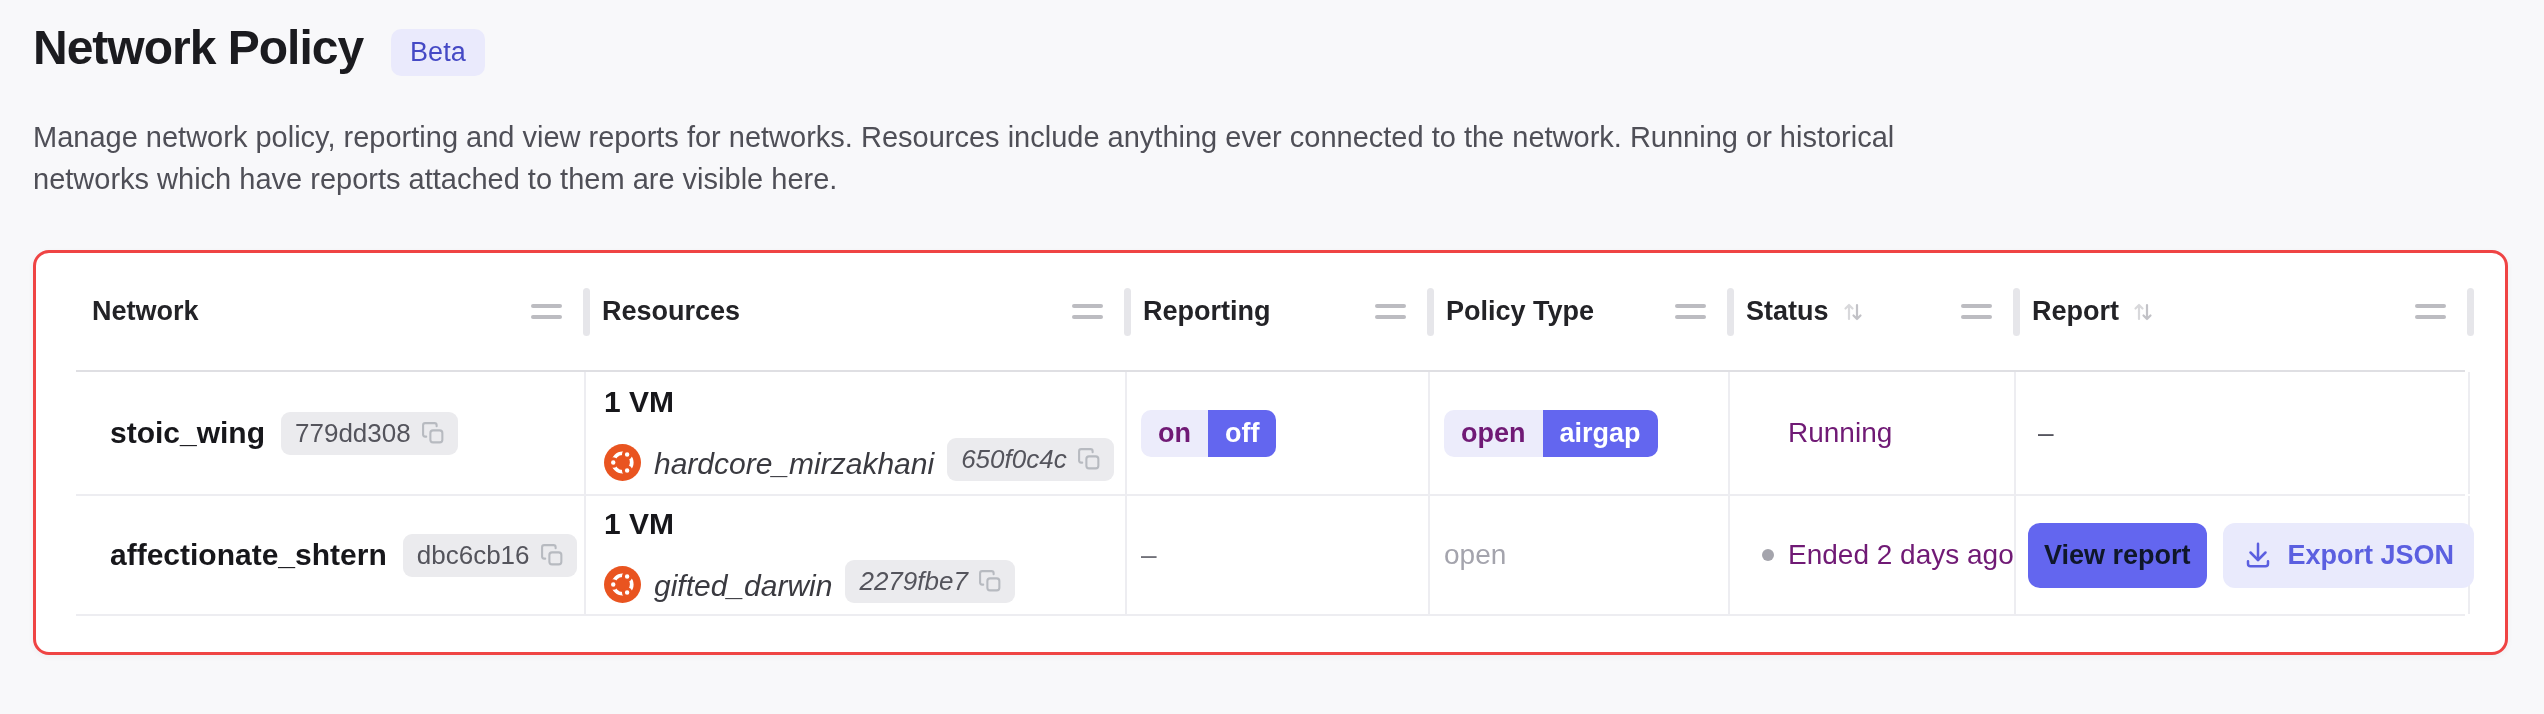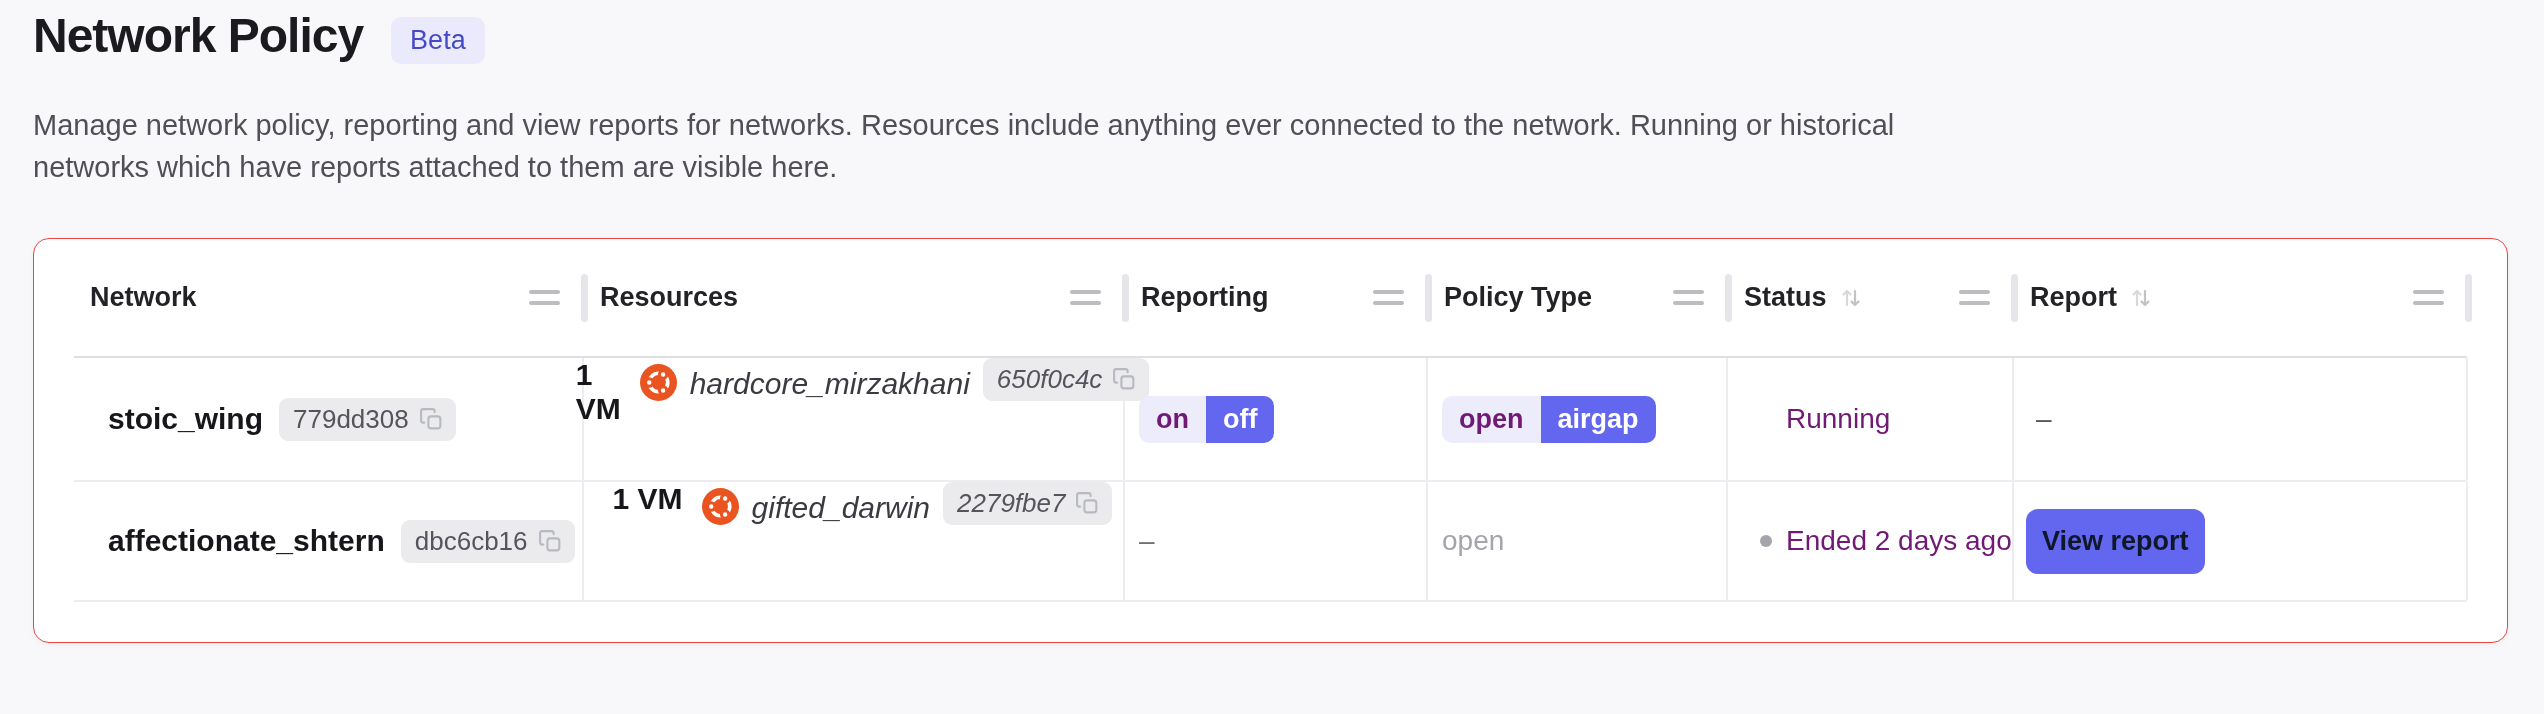--- a/index.html
+++ b/index.html
@@ -2,36 +2,36 @@
 <html><head>
 <meta charset="utf-8">
 <style>
   * { margin:0; padding:0; box-sizing:border-box; }
   html,body { width:2544px; height:714px; overflow:hidden; }
   body {
     font-family:"Liberation Sans", sans-serif;
     background:#f8f8fa;
     color:#1b1b1f;
   }
-  .page { width:2544px; height:714px; padding:8px 36px 0 33px; }
+  .page { width:2544px; height:714px; padding:20px 36px 0 33px; }
 
   
   .title-row { display:flex; align-items:center; gap:28px; }
   .page-title { font-size:48px; font-weight:700; letter-spacing:-1px; color:#1b1b1f; line-height:56px; }
   .beta-badge {
     background:#eaeafc; color:#4549c5; font-size:27px; font-weight:500;
     padding:8px 19px; border-radius:10px; line-height:31px; margin-top:8px;
   }
   .description { margin-top:40px; font-size:29px; line-height:42px; color:#4f4f57; }
   .description div { white-space:nowrap; }
 
   
   .card {
     margin-top:50px; width:2475px; height:405px;
-    background:#ffffff; border:1px solid #ef4444; border-radius:16px;
+    background:#ffffff; border:3px solid #ef4444; border-radius:16px;
     box-shadow:0 2px 6px rgba(20,20,40,0.04);
     padding:0 40px;
   }
   .grid { display:grid; grid-template-columns:510px 541px 303px 300px 286px 454px; }
 
   
   .thead { height:119px; border-bottom:2px solid #dfdfe3; }
   .th { position:relative; display:flex; align-items:center; padding:0 24px 0 16px; }
   .th-label { font-size:27px; font-weight:700; color:#232327; white-space:nowrap; }
   .sort-icon { margin-left:12px; display:flex; align-items:center; }
@@ -42,21 +42,21 @@
     width:7px; height:48px; border-radius:4px; background:#e6e6ea; z-index:2;
   }
 
   
   .tr { border-bottom:2px solid #ededf1; }
   .tr.r1 { height:124px; }
   .tr.r2 { height:120px; }
   .cell { display:flex; align-items:center; border-right:2px solid #ededf1; min-width:0; }
 
   .col-network { padding-left:34px; gap:16px; }
-  .col-resources { flex-direction:row; align-items:flex-start; justify-content:center; gap:19px; padding-left:18px; }
+  .col-resources { flex-direction:column; align-items:flex-start; justify-content:center; gap:19px; padding-left:18px; }
   .col-reporting { padding-left:14px; }
   .col-policy { padding-left:14px; }
   .col-status { padding-left:32px; }
   .col-report { padding-left:22px; }
 
   .net-name { font-size:30px; font-weight:700; color:#17171b; white-space:nowrap; }
   .id-pill {
     display:inline-flex; align-items:center; gap:10px;
     background:#ebebee; border-radius:9px; padding:6px 12px 6px 14px;
     font-size:26px; color:#54545c; white-space:nowrap;
@@ -283,17 +283,27 @@
         <span class="muted-text">open</span>
       </div>
 
       <div class="cell col-status">
         <span class="status-dot"></span>
         <span class="status-text">Ended 2 days ago</span>
       </div>
 
       <div class="cell col-report" style="padding-left:12px;">
         <button class="btn btn-primary">View report</button>
+        <button class="btn btn-secondary">
+          <span style="display:flex;">
+            <svg width="30" height="30" viewBox="0 0 24 24" fill="none" stroke="#5b5fe0" stroke-width="2" stroke-linecap="round" stroke-linejoin="round">
+              <path d="M12 3v13"></path>
+              <path d="m6 10 6 6 6-6"></path>
+              <path d="M4 17v2a2 2 0 0 0 2 2h12a2 2 0 0 0 2-2v-2"></path>
+            </svg>
+          </span>
+          <span>Export JSON</span>
+        </button>
       </div>
     </div>
 
   </div>
 </div>
 
 </body></html>

